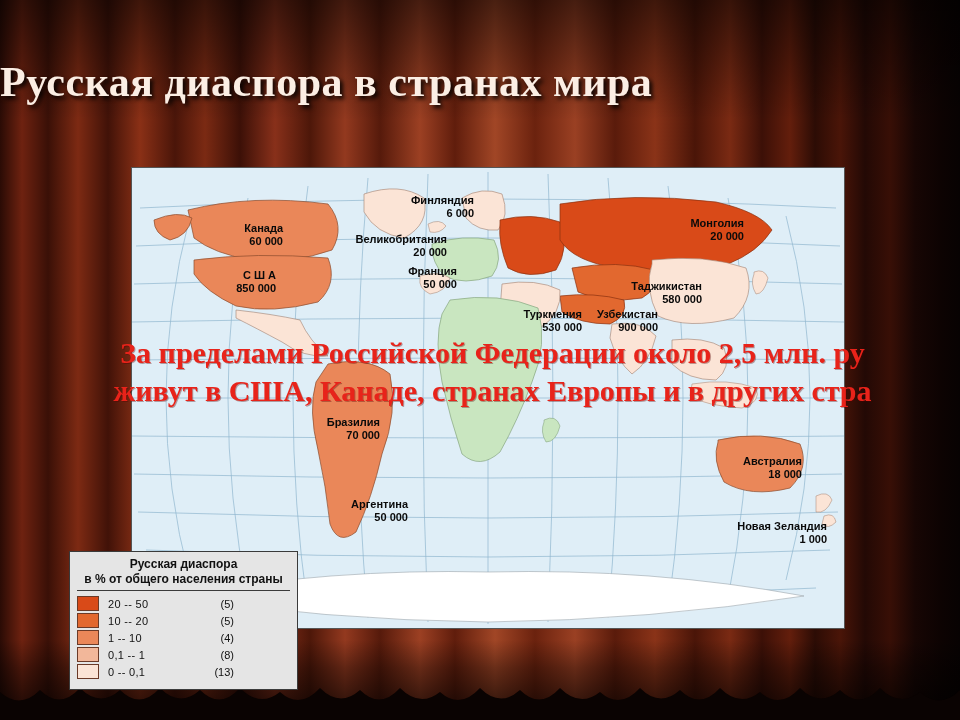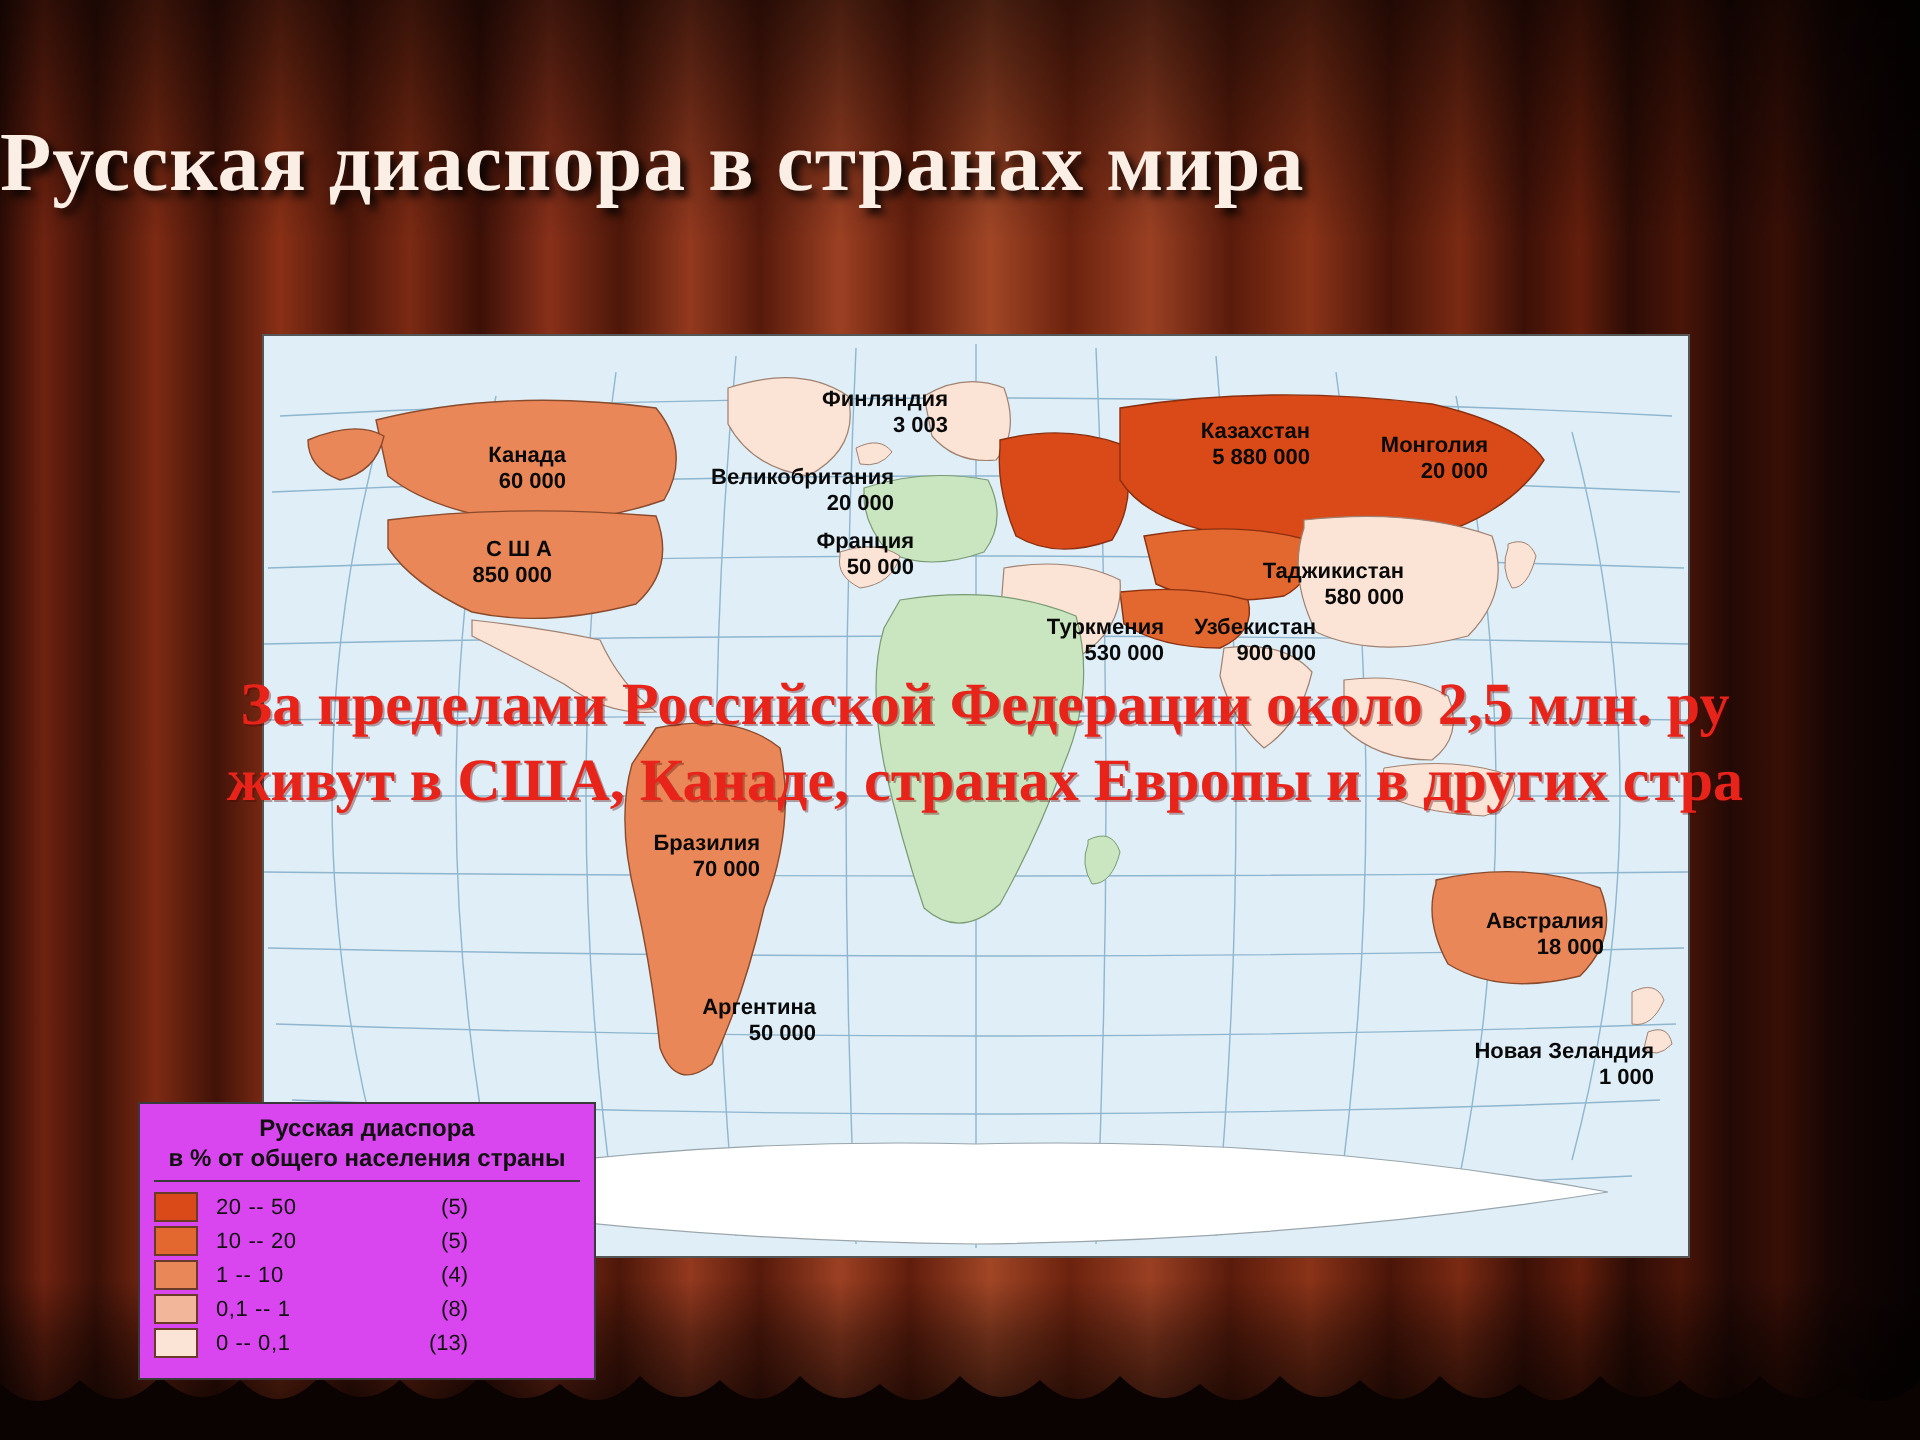--- a/index.html
+++ b/index.html
@@ -111,21 +111,21 @@
   }
   .overlay-line { white-space: nowrap; }
 
   
   .legend {
     position: absolute;
     left: 69px;
     top: 551px;
     width: 229px;
     height: 139px;
-    background: #d946ef;
+    background: #e5e5e5;
     border: 1px solid #3a3a3a;
     box-sizing: border-box;
     padding: 5px 7px 4px 7px;
   }
   .legend-title {
     font-size: 12px;
     font-weight: bold;
     color: #111;
     text-align: center;
     line-height: 1.25;
@@ -261,29 +261,25 @@
       <path d="M586,272 Q630,262 668,276 Q678,300 658,320 Q618,330 592,314 Q580,292 586,274 Z" fill="#ea8759" stroke="#8a4a2c" stroke-width="0.7"></path>
 
       <path d="M684,328 Q696,322 700,332 Q694,346 684,344 Z" fill="#fbe4d6" stroke="#a08070" stroke-width="0.5"></path>
       <path d="M692,348 Q702,344 704,354 Q696,362 690,356 Z" fill="#fbe4d6" stroke="#a08070" stroke-width="0.5"></path>
 
       <path d="M622,104 Q632,100 636,110 Q632,126 624,126 Q618,116 622,106 Z" fill="#fbe4d6" stroke="#a08070" stroke-width="0.5"></path>
     </svg>
 
     <div class="map-label" style="left:242px; top:26px; width:100px;">
       <div>Финляндия</div>
-      <div class="num">3 003</div>
+      <div class="num">6 000</div>
     </div>
     <div class="map-label" style="left:51px; top:54px; width:100px;">
       <div>Канада</div>
       <div class="num">60 000</div>
-    </div>
-    <div class="map-label" style="left:413px; top:42px; width:110px;">
-      <div>Казахстан</div>
-      <div class="num">5 880 000</div>
     </div>
     <div class="map-label" style="left:512px; top:49px; width:100px;">
       <div>Монголия</div>
       <div class="num">20 000</div>
     </div>
     <div class="map-label" style="left:185px; top:65px; width:130px;">
       <div>Великобритания</div>
       <div class="num">20 000</div>
     </div>
     <div class="map-label" style="left:225px; top:97px; width:100px;">

